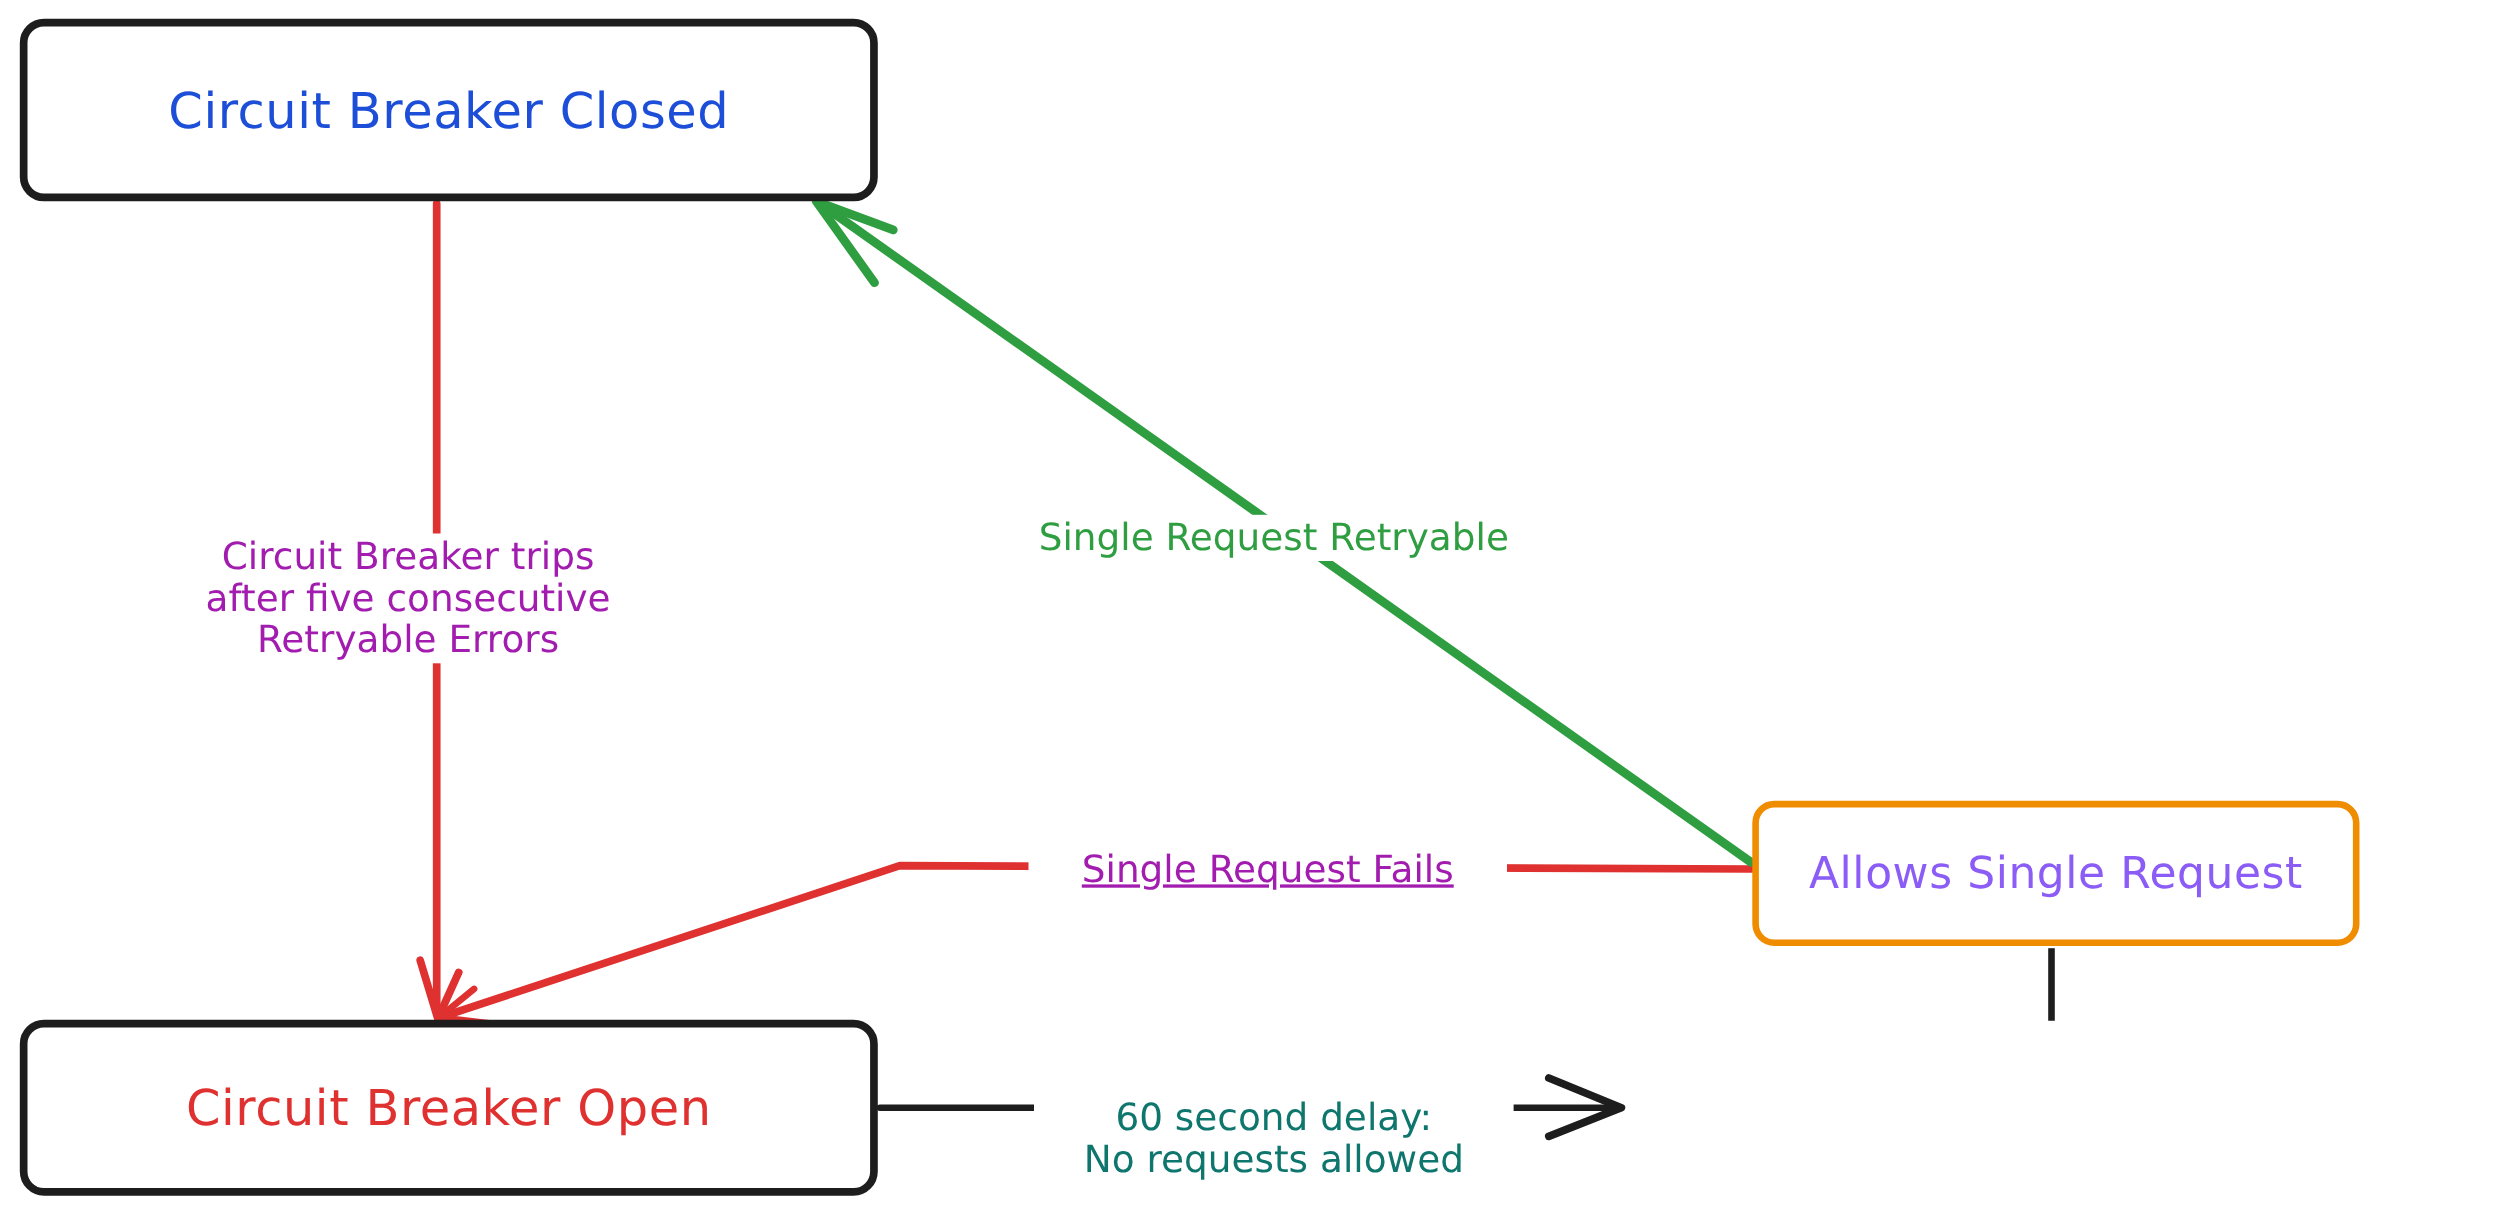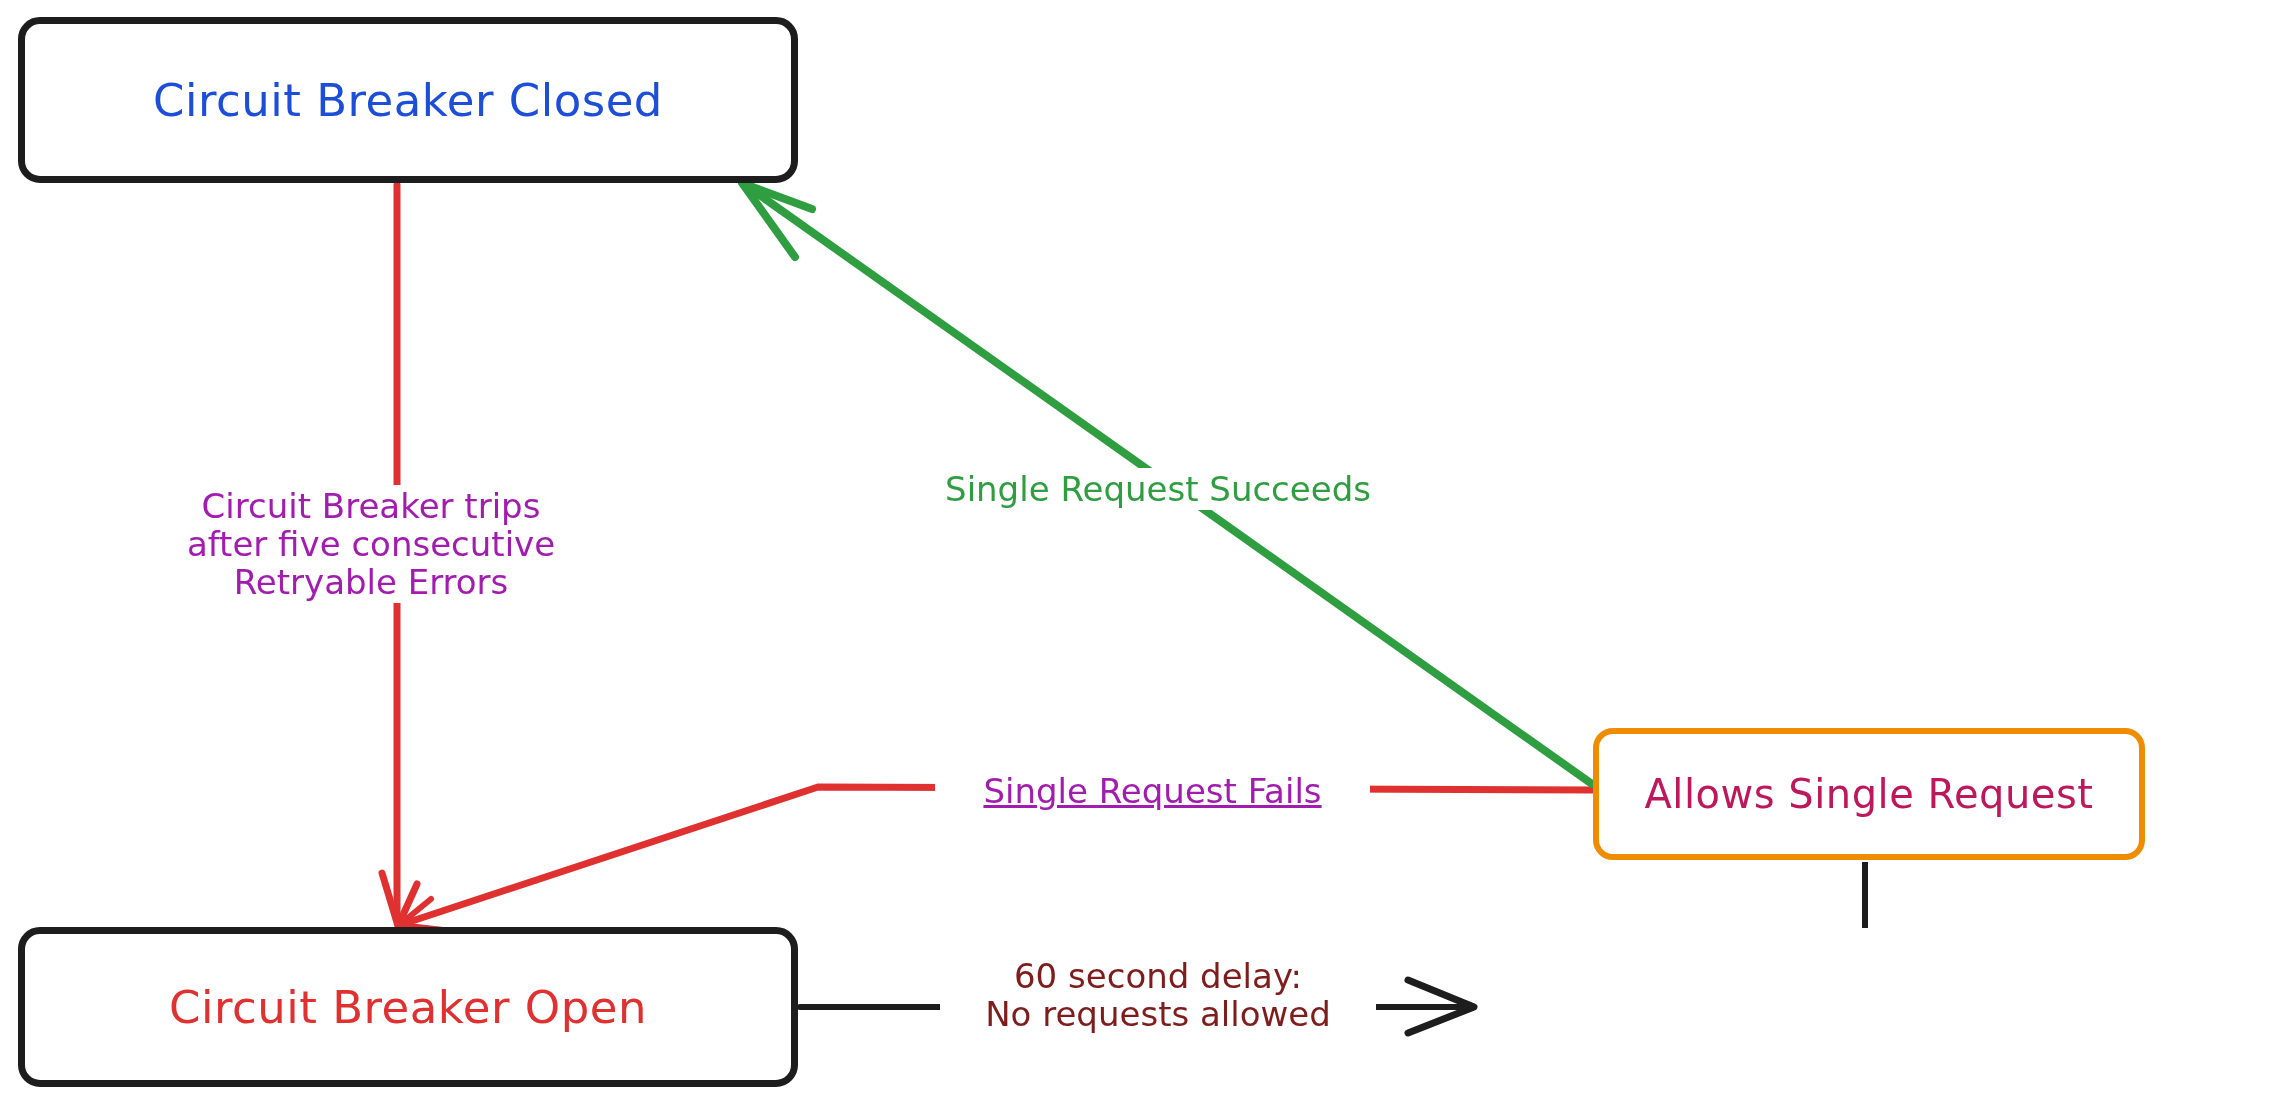--- a/index.html
+++ b/index.html
@@ -47,39 +47,39 @@
     border-radius: 20px;
   }
   .node-label {
     font-family: "DejaVu Sans", sans-serif;
     font-weight: 400;
     letter-spacing: 0.5px;
     white-space: nowrap;
   }
   .lbl-green  { color: #1d4ed8; }
   .lbl-red    { color: #e03131; }
-  .lbl-orange { color: #be185d; }
+  .lbl-orange { color: #8b5cf6; }
 
   .size-xl { font-size: 45px; }
   .size-lg { font-size: 40px; }
 
   
   .edge-label {
     position: absolute;
     font-family: "DejaVu Sans", sans-serif;
     font-size: 34px;
     line-height: 1.12;
     text-align: center;
     white-space: pre;
     background: #ffffff;
     pointer-events: none;
   }
   .edge-label.red    { color: #a21caf; }
   .edge-label.green  { color: #2f9e41; }
-  .edge-label.black  { color: #7f1d1d; }
+  .edge-label.black  { color: #0f766e; margin-top: 40px; }
 </style>
 </head>
 <body>
 
 <div id="diagram-root">
 
   <svg id="diagram-svg" viewBox="0 0 2272 1107" aria-hidden="true">
 
     <g>
       <path d="M 397 185 L 397 915" stroke="#e03131" stroke-width="7" fill="none" stroke-linecap="round"></path>
@@ -118,20 +118,20 @@
 
 
   <div class="node node-orange-border" style="left:1593px; top:728px; width:552px; height:132px;">
     <span class="node-label lbl-orange size-lg">Allows Single Request</span>
   </div>
 
   <div class="edge-label red" style="left:150px; top:485px; width:430px; padding:2px 6px;">Circuit Breaker trips
 after five consecutive
 Retryable Errors</div>
 
-  <div class="edge-label green" style="left:900px; top:468px; width:500px; padding:2px 8px;">Single Request Succeeds</div>
+  <div class="edge-label green" style="left:900px; top:468px; width:500px; padding:2px 8px;">Single Request Retryable</div>
 
   <div class="edge-label red" style="left:935px; top:770px; width:415px; padding:2px 10px;text-decoration:underline;">Single Request Fails</div>
 
   <div class="edge-label black" style="left:940px; top:955px; width:420px; padding:2px 8px;">60 second delay:
 No requests allowed</div>
 
 </div>
 
 </body></html>

